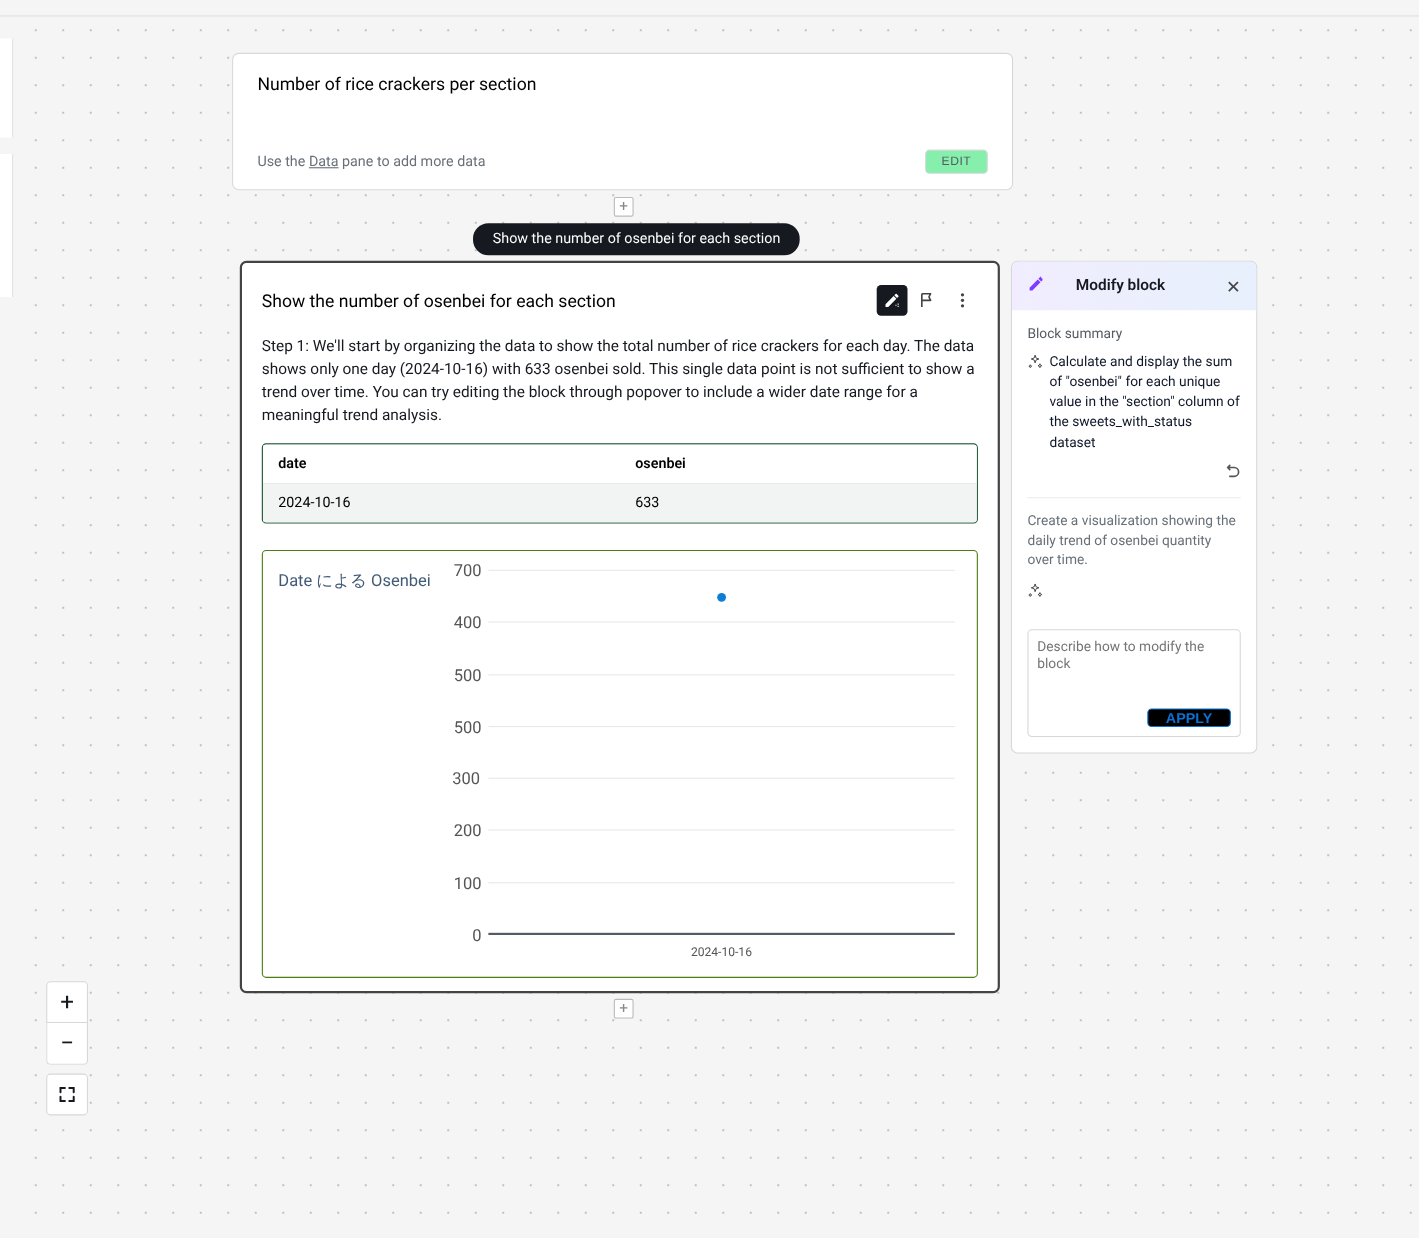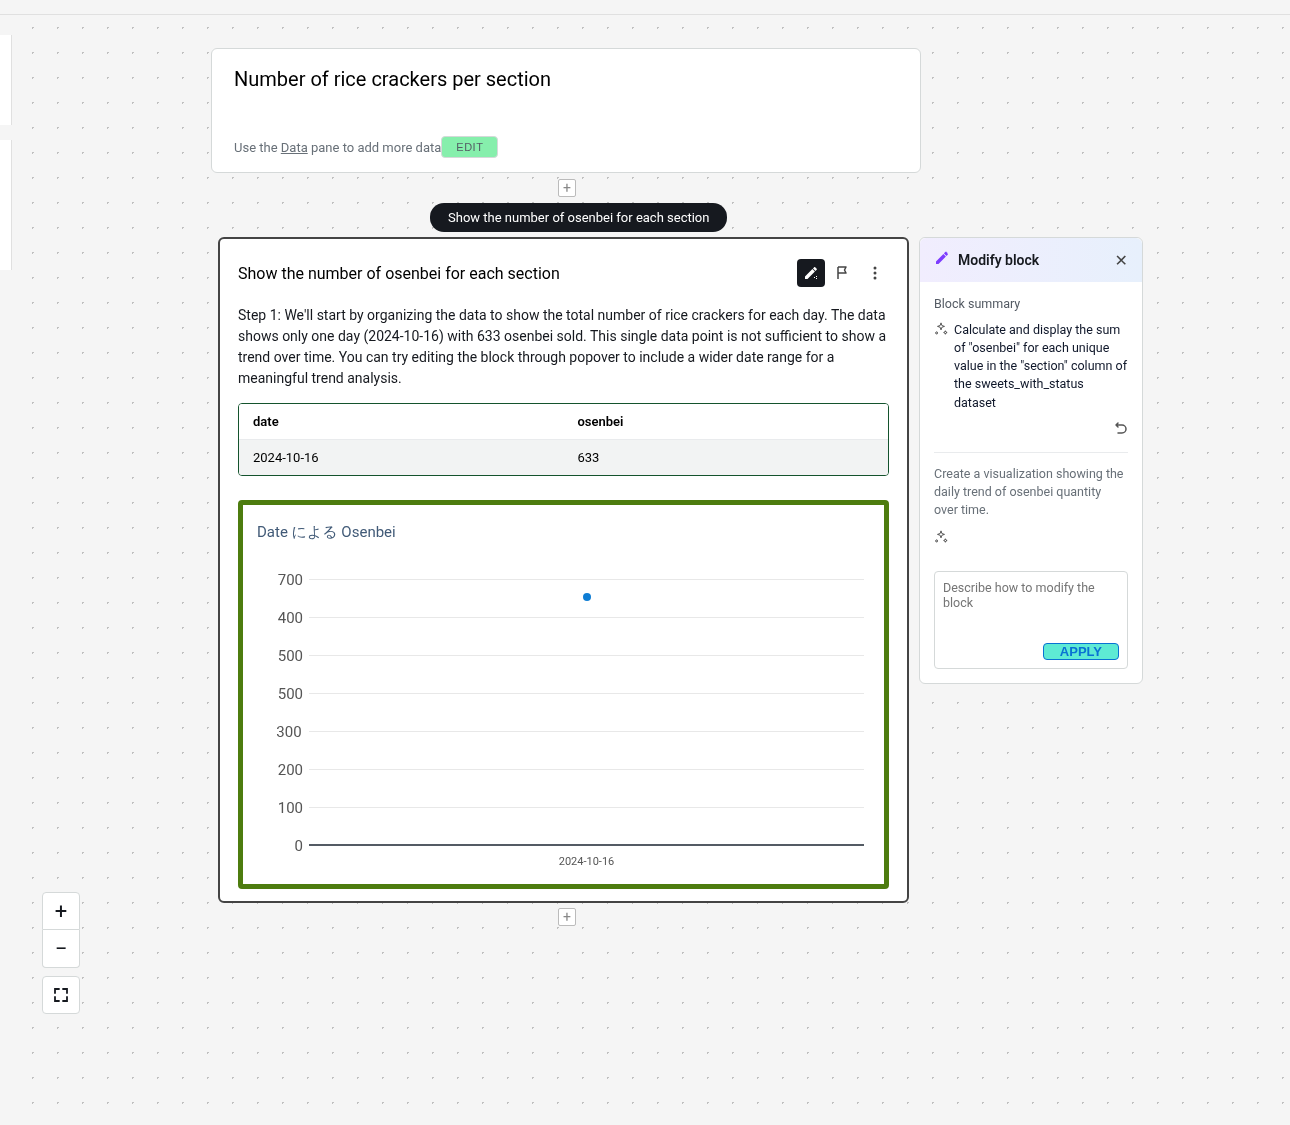--- a/index.html
+++ b/index.html
@@ -46,22 +46,22 @@
   top: 48px;
   width: 710px;
   height: 125px;
   background: #fff;
   border: 1px solid #d5d9d9;
   border-radius: 6px;
   padding: 18px 22px 14px 22px;
   display: flex;
   flex-direction: column;
 }
-.top-card-title { font-size: 20px; color: #000; margin-bottom: auto; }
-.top-card-footer { display: flex; justify-content: flex-start; align-items: center; }
+.top-card-title { font-size: 16px; color: #000; margin-bottom: auto; }
+.top-card-footer { display: flex; justify-content: space-between; align-items: center; }
 .data-hint { font-size: 13px; color: #687078; }
 .data-hint .underline { text-decoration: underline; cursor: pointer; }
 .edit-btn {
   background: #86efac;
   border: 1px solid #d5d9d9;
   border-radius: 4px;
   padding: 4px 14px;
   font-size: 11px;
   color: #545b64;
   letter-spacing: 0.5px;
@@ -127,27 +127,26 @@
   border-radius: 4px;
   margin-bottom: 24px;
   overflow: hidden;
 }
 .data-table-row { display: flex; }
 .data-table-row.header { background: #fff; font-weight: 600; font-size: 13px; border-bottom: 1px solid #e9ebed; }
 .data-table-row.body { background: #f2f3f3; font-size: 13px; }
 .data-table-cell { padding: 10px 14px; flex: 1; }
 
 .chart-box {
-  border: 5px solid #4d7c0f;
+  border: 1px solid #4d7c0f;
   border-radius: 4px;
   flex: 1;
   padding: 18px 14px 10px 14px;
   display: flex;
-  flex-direction: column;
-  gap: 26px;
+  flex-direction: row;
 }
 .chart-title { font-size: 15px; color: #415a77; margin-bottom: 12px; }
 .chart-area { flex: 1; position: relative; }
 .chart-gridline { position: absolute; left: 0; right: 0; height: 1px; background: #e8e8e8; }
 .chart-ytick { position: absolute; left: 18px; font-size: 15px; color: #555; transform: translateY(-50%); text-align: right; width: 28px; }
 .chart-axis-x { position: absolute; left: 52px; right: 6px; bottom: 28px; height: 2px; background: #545b64; }
 .chart-xtick { position: absolute; bottom: 6px; font-size: 11px; color: #555; transform: translateX(-50%); }
 .chart-point { position: absolute; width: 8px; height: 8px; border-radius: 50%; background: #0e7dd4; transform: translate(-50%, -50%); }
 
 .modify-panel {
@@ -160,20 +159,21 @@
   border-radius: 6px;
   display: flex;
   flex-direction: column;
 }
 .modify-header {
   display: flex;
   align-items: center;
   padding: 12px 14px;
   background: linear-gradient(to right, #f1edfe, #e7f0fc);
   border-radius: 6px 6px 0 0;
+  gap: 20px;
 }
 .modify-header-title { font-size: 14px; font-weight: 600; color: #16191f; flex: 1; }
 .modify-close { font-size: 16px; color: #444; cursor: pointer; }
 .wand-icon { margin-right: 8px; color: #7d3cff; }
 
 .modify-body { padding: 14px; font-size: 12.5px; color: #545b64; }
 .modify-label { margin-bottom: 10px; }
 .modify-item { display: flex; align-items: flex-start; margin-bottom: 8px; line-height: 1.45; color: #0f172a; }
 .modify-item .sparkle { margin-right: 6px; flex-shrink: 0; margin-top: 1px; }
 .undo-row { display: flex; justify-content: flex-end; margin: 6px 0 12px 0; }
@@ -195,21 +195,21 @@
   resize: none;
   font-family: inherit;
   font-size: 12.5px;
   color: #687078;
   flex: 1;
   outline: none;
   min-height: 48px;
 }
 .apply-btn {
   align-self: flex-end;
-  background: #5eead4;
+  background: #000000;
   border: 1px solid #0972d3;
   color: #0972d3;
   font-weight: 600;
   padding: 0 16px;
   border-radius: 4px;
   font-size: 13px;
 }
 
 .zoom-controls {
   position: absolute;

